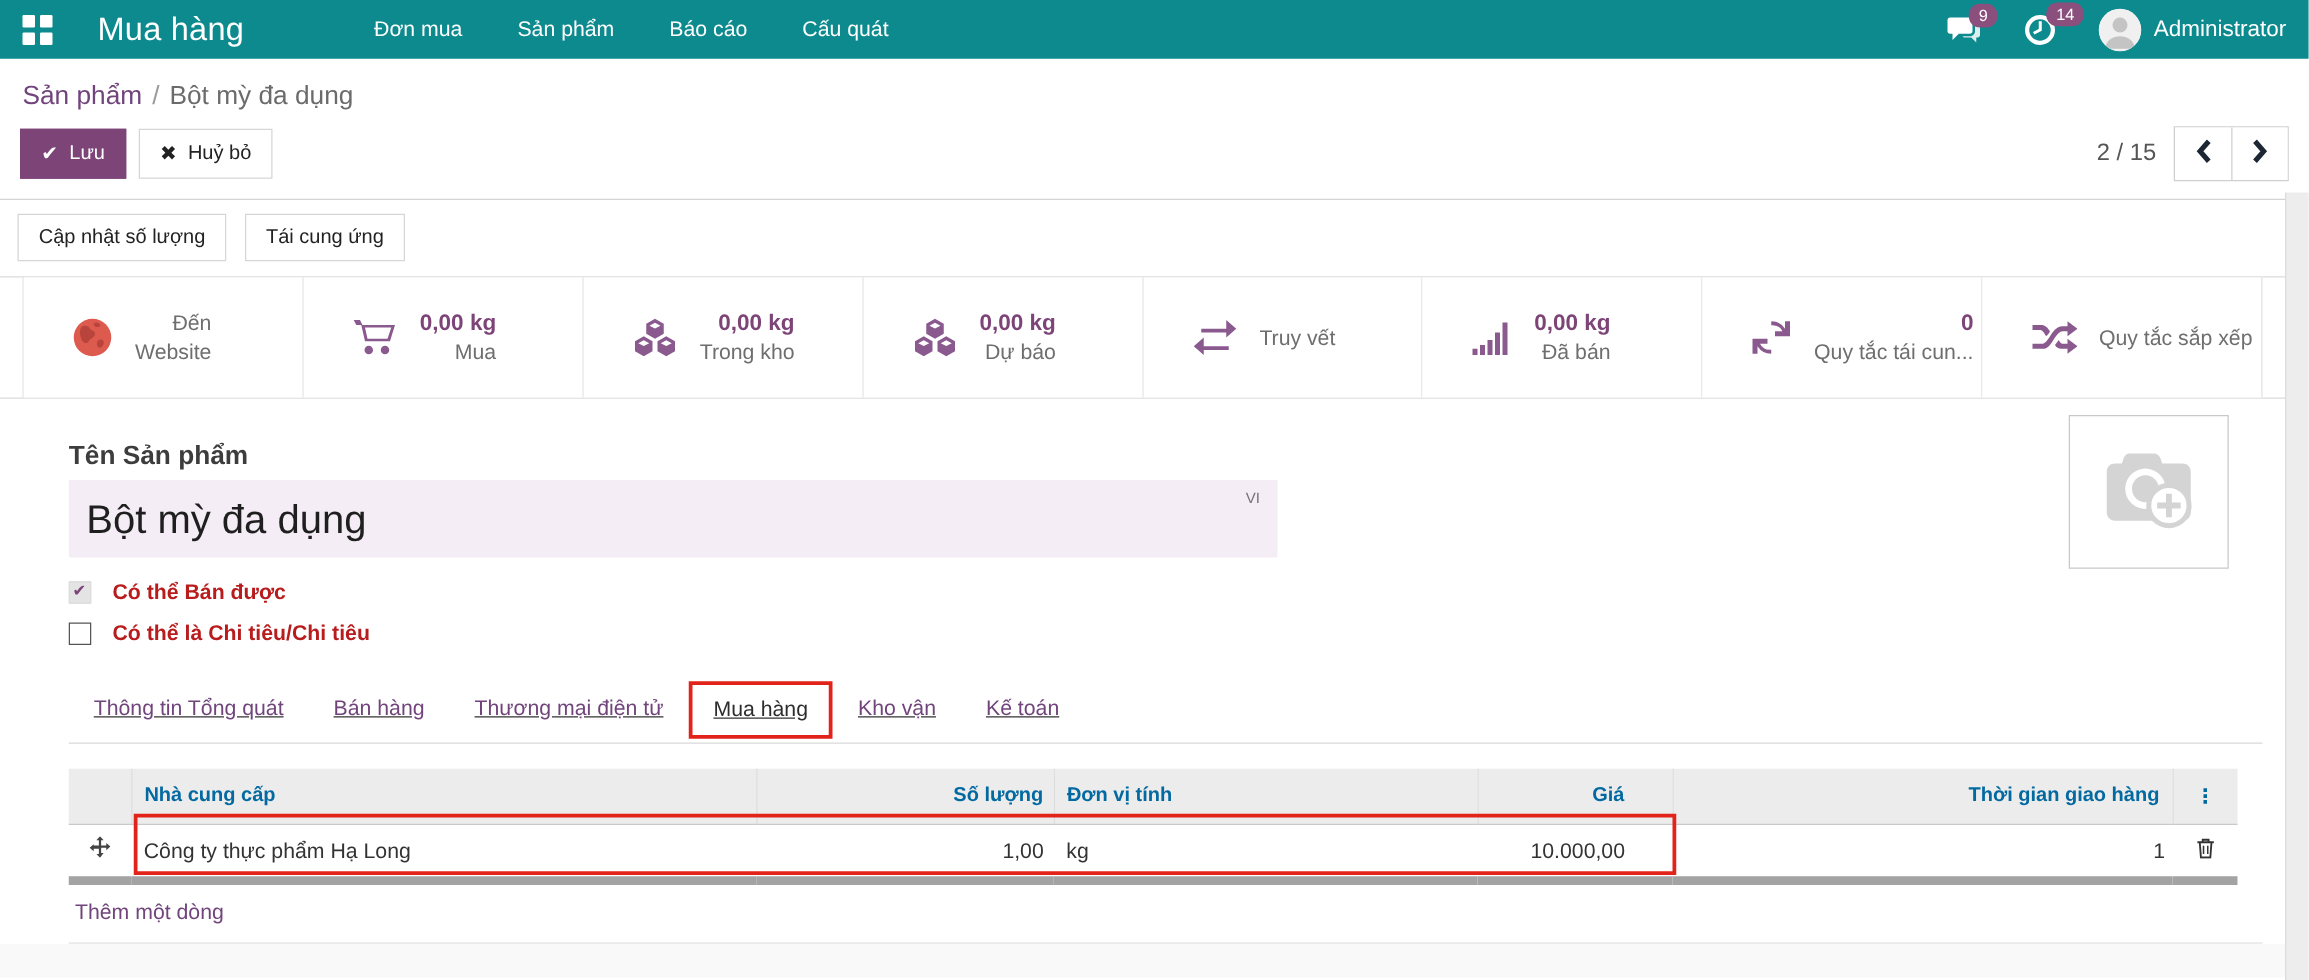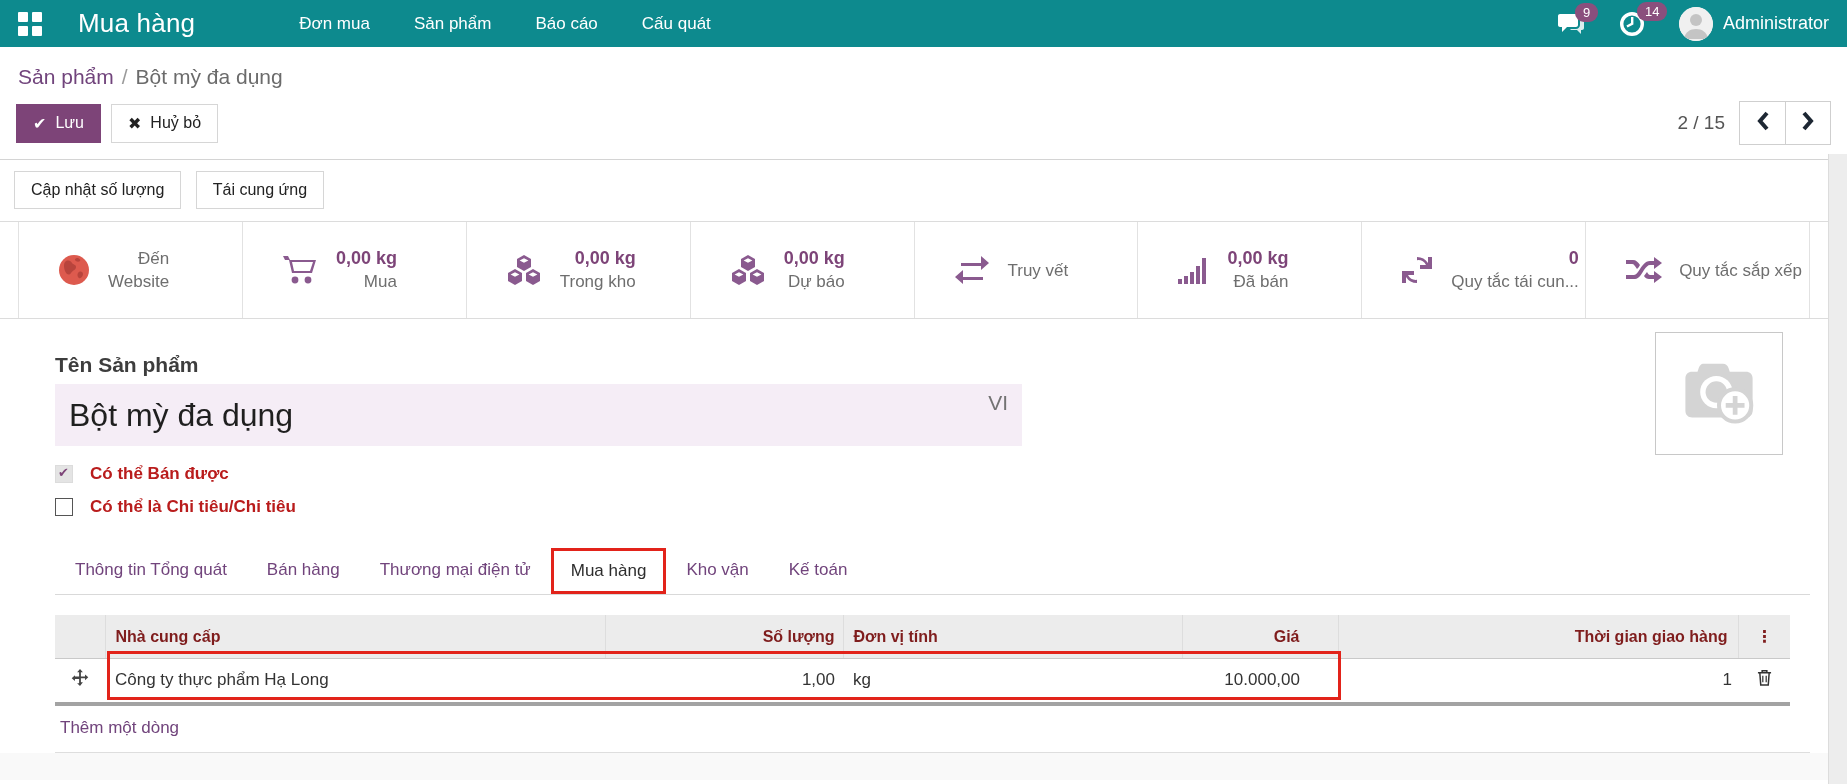--- a/index.html
+++ b/index.html
@@ -44,42 +44,42 @@
   .stat-text { display:flex; flex-direction:column; justify-content:center; line-height:23px; }
   .stat-value { color:#7d4478; font-size:18px; font-weight:700; }
   .stat-label { color:#6e6e6e; font-size:17px; }
   .stat-icon svg { display:block; }
 
   
   .sheet { padding-left:55px; position:relative; }
   .field-label { margin-top:34px; font-size:21px; color:#3d3d3d; font-weight:700; }
   .name-box { margin-top:7px; width:967px; height:62px; background:#f5edf6; position:relative; cursor:text; }
   .name-value { font-size:32px; color:#1f1f1f; line-height:62px; padding-left:14px; font-weight:500; }
-  .lang-tag { position:absolute; top:7px; right:14px; font-size:21px; color:#737373; cursor:pointer; }
+  .lang-tag { position:absolute; top:7px; right:14px; font-size:12px; color:#737373; cursor:pointer; }
   .check-group { margin-top:18px; }
   .check-row { display:flex; align-items:center; gap:17px; margin-bottom:13px; }
   .o-check { width:18px; height:18px; border:1px solid #555; background:#fff; position:relative; cursor:pointer; flex:none; }
   .o-check.checked { border:1px solid #dcdcdc; background:#e4e4e4; }
   .o-check.checked::after { content:"\2714"; position:absolute; left:2px; top:-1px; font-size:13px; color:#7d4478; }
   .check-label { font-size:17px; font-weight:700; color:#b91c1c; }
 
   .image-placeholder { position:absolute; left:1655px; top:332px; width:128px; height:123px; border:1px solid #c8c8c8; background:#fff; display:flex; align-items:center; justify-content:center; cursor:pointer; }
 
   
-  .tabs { margin-top:28px; margin-left:55px; width:1755px; display:flex; align-items:center; border-bottom:1px solid #d9d9d9; height:50px; }
+  .tabs { margin-top:28px; margin-left:55px; width:1755px; display:flex; align-items:flex-start; border-bottom:1px solid #d9d9d9; height:50px;text-decoration:underline; }
   .tab { font-size:17px; color:#71447c; padding:12px 20px; cursor:pointer; white-space:nowrap; }
   .tab.active { color:#2d2d2d; background:#fff; border:3px solid #e2231a; padding:10px 17px; margin-bottom:-2px; }
 
   
   .table-wrap { margin-left:55px; margin-top:20px; width:1735px; position:relative; }
   table { border-collapse:collapse; width:100%; table-layout:fixed; }
-  thead th { background:#ececec; height:38px; font-size:16px; font-weight:600; color:#7f1d1d; border-bottom:1px solid #c9c9c9; border-left:1px solid #dddddd; padding:12px 10px; }
+  thead th { background:#ececec; height:38px; font-size:16px; font-weight:600; color:#0369a1; border-bottom:1px solid #c9c9c9; border-left:1px solid #dddddd; padding:12px 10px; }
   thead th:first-child { border-left:none; }
   th.al { text-align:left; } th.ar { text-align:right; } th.ac { text-align:center; }
-  tbody td { height:45px; font-size:17px; color:#333; border-bottom:4px solid #a3a3a3; padding:0 10px; background:#fff; }
+  tbody td { height:45px; font-size:17px; color:#333; border-bottom:7px solid #a3a3a3; padding:0 10px; background:#fff; }
   td.ar { text-align:right; }
   .drag-cell { text-align:center; cursor:grab; }
   .trash-cell { text-align:center; cursor:pointer; }
   .qty-pad { padding-right:8px; } .price-pad { padding-right:38px; } .delay-pad { padding-right:6px; }
   .annotation-row-box { position:absolute; left:52px; top:36px; width:1234px; height:49px; border:3px solid #e2231a; pointer-events:none; }
   .add-line { margin-left:60px; margin-top:12px; font-size:17px; color:#71447c; cursor:pointer; display:inline-block; }
 
   .sheet-bottom-line { margin-left:55px; width:1755px; border-bottom:1px solid #dedede; margin-top:14px; }
   .page-footer { height:27px; background:#f9f9f9; }
 

